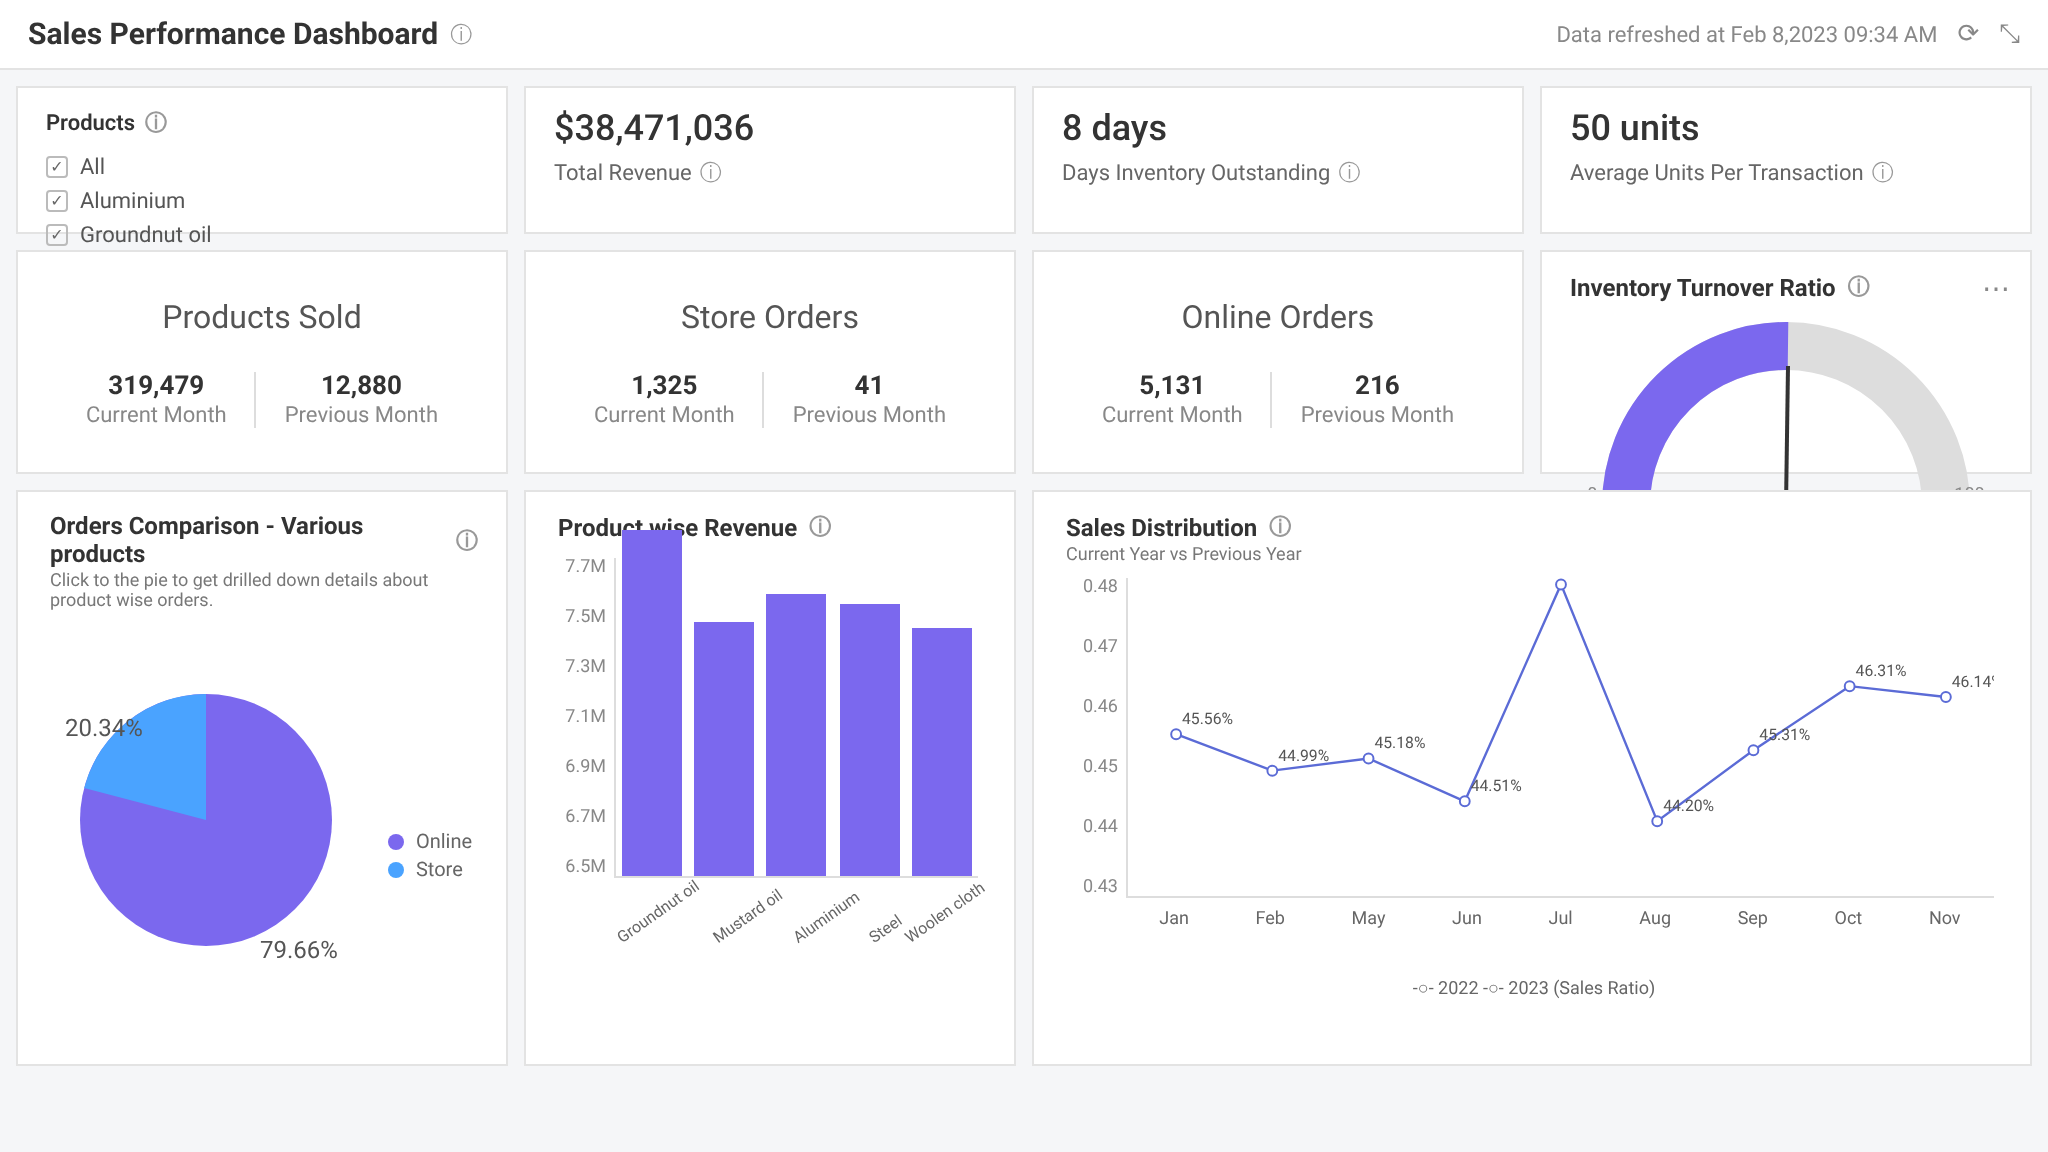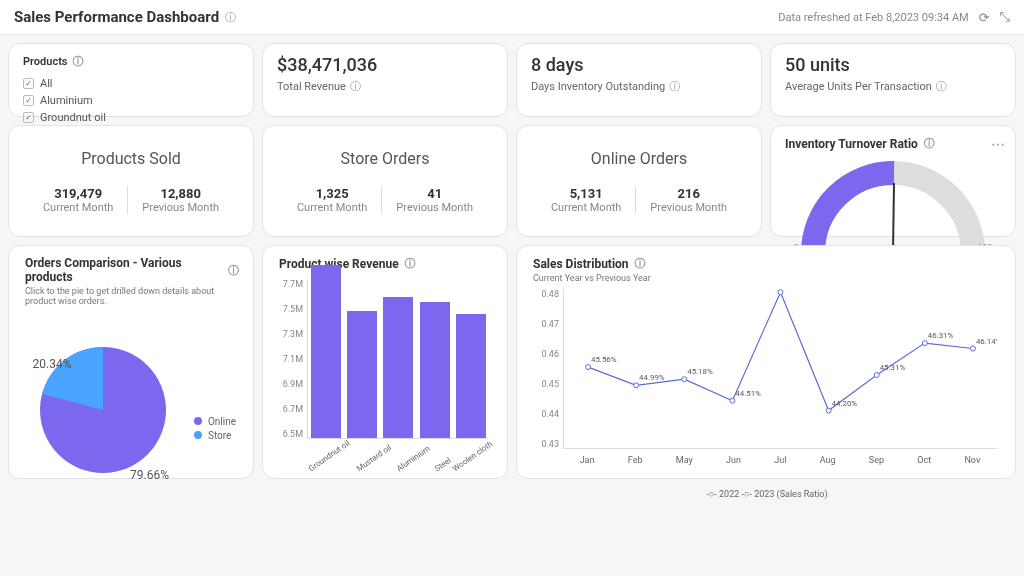--- a/index.html
+++ b/index.html
@@ -5,24 +5,24 @@
 * { box-sizing: border-box; margin: 0; padding: 0; }
 body { font-family: -apple-system, "Segoe UI", Roboto, sans-serif; background: #f5f6f8; color: #333; font-size: 12px; width: 1024px; height: 576px; overflow: hidden; }
 .header { display: flex; align-items: center; justify-content: space-between; padding: 8px 14px; background: #fff; border-bottom: 1px solid #e3e3e3; }
 .header-left { display: flex; align-items: center; gap: 6px; }
 .h-title { font-size: 15px; font-weight: 700; }
 .header-right { display: flex; align-items: center; gap: 10px; color: #888; font-size: 11px; }
 .icon-btn { cursor: pointer; color: #888; font-size: 13px; }
 .info-icon { color: #999; font-size: 11px; cursor: help; }
 
 .grid { display: grid; grid-template-columns: repeat(4, 1fr); gap: 8px; padding: 8px; }
-.card { background: #fff; border: 1px solid #e3e3e3; border-radius: 12px; padding: 10px 14px; position: relative; }
+.card { background: #fff; border: 1px solid #e3e3e3; border-radius: 0; padding: 10px 14px; position: relative; }
 .card.tall { height: 112px; }
 .card.kpi { height: 74px; }
-.card.chart { height: 234px; padding-left: 16px; }
+.card.chart { height: 288px; padding-left: 16px; }
 
 .products-head { display: flex; align-items: center; gap: 5px; font-weight: 600; font-size: 11px; margin-bottom: 6px; }
 .prod-list { max-height: 50px; overflow-y: auto; }
 .prod-item { display: flex; align-items: center; gap: 6px; font-size: 11px; color: #555; padding: 2px 0; cursor: pointer; }
 .chk { width: 11px; height: 11px; border: 1px solid #bbb; border-radius: 2px; display: inline-flex; align-items: center; justify-content: center; font-size: 8px; color: #666; }
 
 .kpi-val { font-size: 18px; font-weight: 500; margin-bottom: 4px; }
 .kpi-label { font-size: 11px; color: #666; display: flex; align-items: center; gap: 4px; }
 
 .metric-card { display: flex; flex-direction: column; align-items: center; justify-content: center; }

